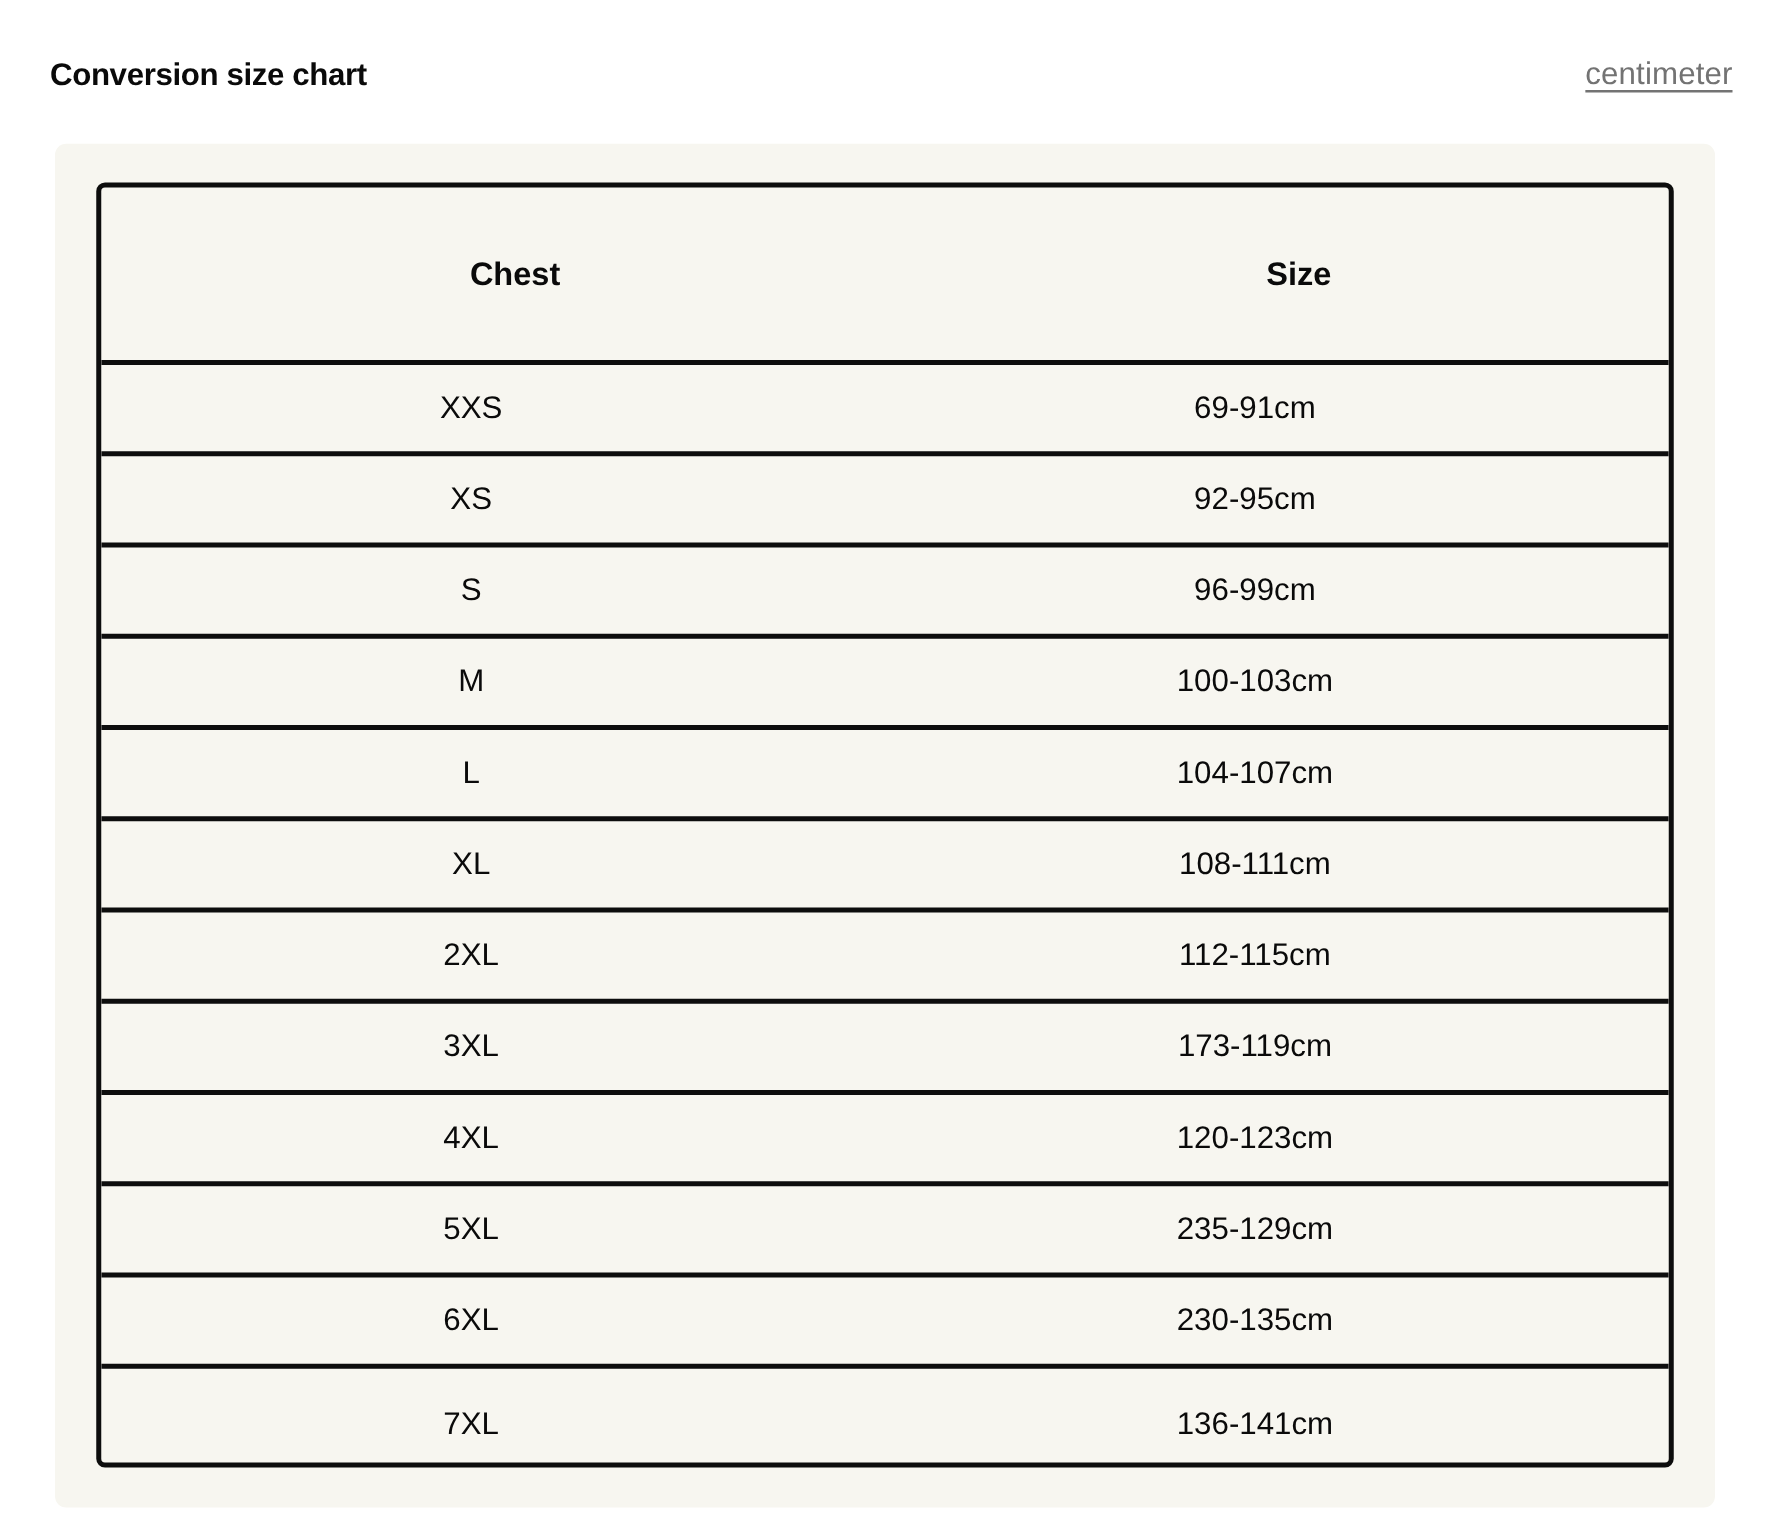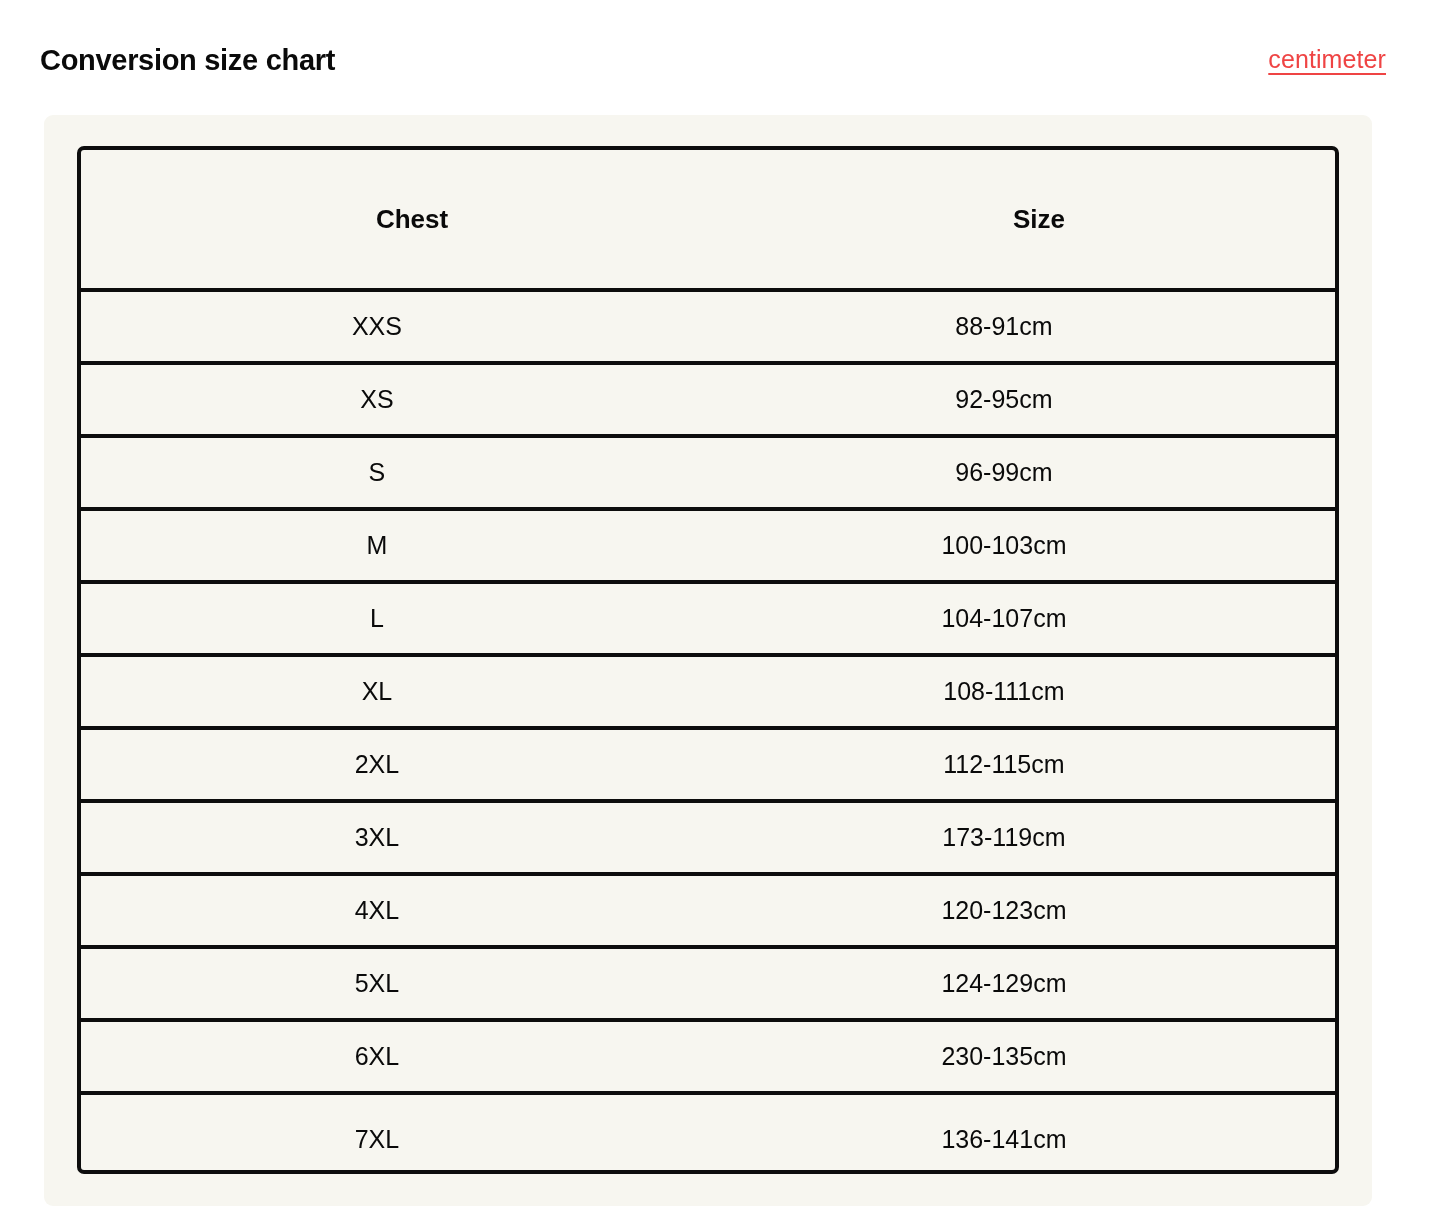--- a/index.html
+++ b/index.html
@@ -30,33 +30,33 @@
     width: 1430px;
     height: 114px;
     display: flex;
     align-items: center;
     justify-content: space-between;
     box-sizing: border-box;
     padding: 0 44px 0 40px;
   }
 
   .page-title {
-    font-size: 29px;
+    font-size: 25px;
     font-weight: bold;
     letter-spacing: -0.3px;
     color: #0a0a0a;
     line-height: 1;
     margin: 0;
     padding-top: 6px;
   }
 
   .unit-link {
     font-size: 25px;
     font-weight: normal;
-    color: #ef4444;
+    color: #737373;
     text-decoration: underline;
     text-underline-offset: 5px;
     text-decoration-thickness: 2px;
     letter-spacing: 0.1px;
     cursor: pointer;
     padding-top: 4px;
   }
 
   
   .card {
@@ -140,21 +140,21 @@
   <div class="card">
     <div class="size-table">
 
       <div class="t-row head">
         <div class="cell col-chest">Chest</div>
         <div class="cell col-size">Size</div>
       </div>
 
       <div class="t-row data">
         <div class="cell col-size">XXS</div>
-        <div class="cell col-chest">88-91cm</div>
+        <div class="cell col-chest">69-91cm</div>
       </div>
 
       <div class="t-row data">
         <div class="cell col-size">XS</div>
         <div class="cell col-chest">92-95cm</div>
       </div>
 
       <div class="t-row data">
         <div class="cell col-size">S</div>
         <div class="cell col-chest">96-99cm</div>
@@ -185,21 +185,21 @@
         <div class="cell col-chest">173-119cm</div>
       </div>
 
       <div class="t-row data">
         <div class="cell col-size">4XL</div>
         <div class="cell col-chest">120-123cm</div>
       </div>
 
       <div class="t-row data">
         <div class="cell col-size">5XL</div>
-        <div class="cell col-chest">124-129cm</div>
+        <div class="cell col-chest">235-129cm</div>
       </div>
 
       <div class="t-row data">
         <div class="cell col-size">6XL</div>
         <div class="cell col-chest">230-135cm</div>
       </div>
 
       <div class="t-row data last">
         <div class="cell col-size">7XL</div>
         <div class="cell col-chest">136-141cm</div>

